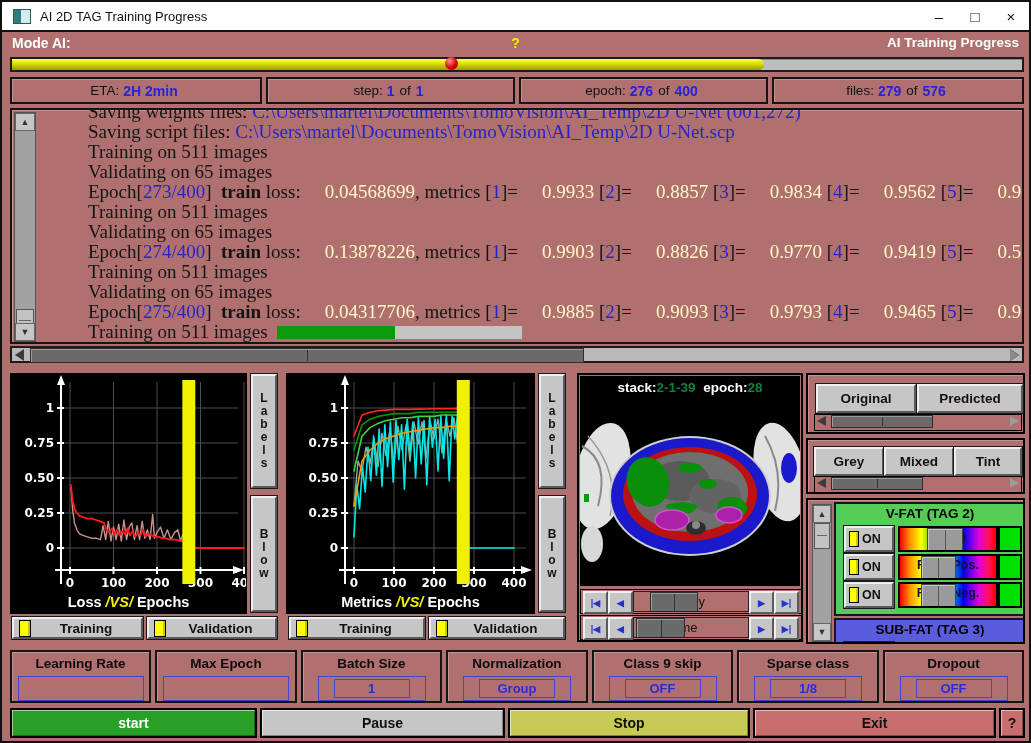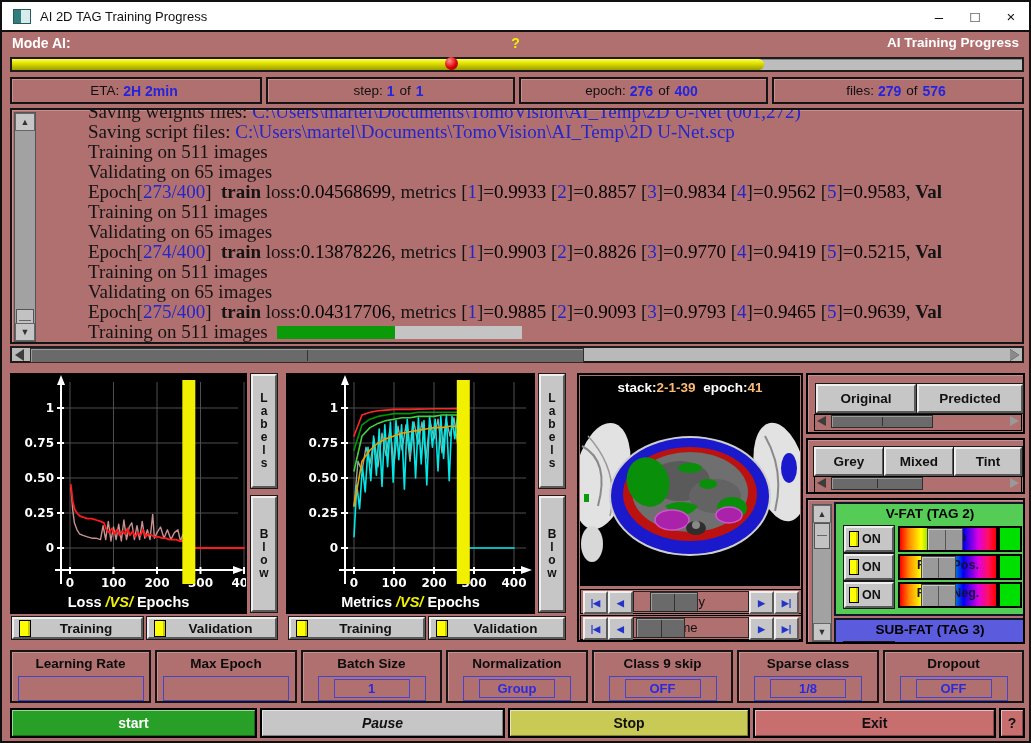--- a/index.html
+++ b/index.html
@@ -30,21 +30,21 @@
   
   .log-box{left:8px;top:106px;width:1014px;height:236px;border:2px solid #141414;overflow:hidden;box-shadow:inset 1px 1px 0 #c89090;}
   .vscroll{position:absolute;left:2px;top:2px;width:20px;height:228px;background:#a2a2a2;border:1px solid #555;}
   .sbtn{position:absolute;left:0;width:18px;height:16px;background:#c6c6c6;border:1px solid #666;
     display:flex;align-items:center;justify-content:center;font-size:9px;color:#333;}
   .vthumb{position:absolute;left:1px;width:16px;background:#c2c2c2;border:1px solid #555;}
   .vthumb::after{content:"";position:absolute;left:2px;right:2px;top:45%;border-top:1px solid #666;}
   .log-text{position:absolute;left:76px;top:-8px;width:950px;font-family:Liberation Serif, serif;
     font-size:19px;line-height:20px;white-space:pre;}
   .logline{height:20px;}
-  .lk{color:#141414;} .lb{color:#2525cc;} .ly{color:#000000;} .lbold{font-weight:bold;}
+  .lk{color:#141414;} .lb{color:#2525cc;} .ly{color:#fef9c3;margin-left:24px;} .lbold{font-weight:bold;}
   .ibar{display:inline-block;width:245px;height:13px;background:#c4c4c4;vertical-align:-1px;}
   .ifill{display:block;height:100%;background:#0a9a0a;}
   
   .hscroll{left:8px;top:344px;width:1014px;height:17px;background:#b9b9b9;border:2px solid #1c1c1c;}
   .harrow{position:absolute;top:1px;width:0;height:0;border-top:6px solid transparent;border-bottom:6px solid transparent;}
   .harrow.left{left:3px;border-right:9px solid #3c3c3c;}
   .harrow.right{right:3px;border-left:9px solid #8a8a8a;filter:drop-shadow(0 0 0 #000);}
   .hthumb{position:absolute;left:18px;top:0;width:552px;height:13px;background:#6a6a6a;border:1px solid #2e2e2e;
     box-shadow:inset 1px 1px 0 #9c9c9c;}
   .hthumb::after{content:"";position:absolute;left:50%;top:1px;bottom:1px;border-left:1px solid #333;}
@@ -59,21 +59,21 @@
     font-size:12px;font-weight:bold;color:#111;white-space:pre-line;line-height:13px;}
   .legend-btn{height:22px;background:#c6c6c6;border-top:2px solid #efefef;border-left:2px solid #efefef;
     border-right:2px solid #5a5a5a;border-bottom:2px solid #5a5a5a;box-shadow:0 0 0 1px #1a1a1a;
     display:flex;align-items:center;font-size:13.5px;font-weight:bold;color:#111;}
   .legend-btn .lbl{flex:1;text-align:center;}
   .led{width:10px;height:15px;background:#ffff00;border:1px solid #000;margin-left:5px;box-shadow:inset -2px 0 0 #c8c800;}
   
   .viewer-frame{left:575px;top:371px;width:226px;height:269px;border:2px solid #000;background:#b17070;}
   .img-box{position:absolute;left:1px;top:1px;width:220px;height:210px;background:#000;overflow:hidden;}
   .img-hdr{position:absolute;left:0;top:4px;width:100%;text-align:center;font-size:13.5px;font-weight:bold;color:#fff;z-index:2;}
-  .img-hdr .yv{color:#fdba74;}
+  .img-hdr .yv{color:#15803d;}
   .navrow{position:absolute;left:1px;width:220px;height:23px;background:#b17070;border:1px solid #000;}
   .navbtn{position:absolute;top:1px;width:21px;height:19px;background:#c6c6c6;
     border-top:2px solid #efefef;border-left:2px solid #efefef;border-right:2px solid #5a5a5a;border-bottom:2px solid #5a5a5a;
     display:flex;align-items:center;justify-content:center;font-size:9px;font-weight:bold;color:#2233cc;}
   .navtrack{position:absolute;left:52px;top:1px;width:114px;height:19px;background:#b17070;border:1px solid #222;overflow:hidden;}
   .navthumb{position:absolute;top:0;height:19px;background:#6a6a6a;border:1px solid #2e2e2e;box-shadow:inset 1px 1px 0 #9c9c9c;}
   .navthumb::after{content:"";position:absolute;left:50%;top:1px;bottom:1px;border-left:1px solid #333;}
   .navlabel{position:absolute;top:2px;font-size:13px;color:#111;}
   
   .rp-box{left:804px;width:219px;border:2px solid #000;box-shadow:inset 1px 1px 0 #c89090;}
@@ -102,21 +102,21 @@
   .param{top:648px;height:53px;border:2px solid #141414;box-shadow:inset 1px 1px 0 #c89090;}
   .param .plabel{text-align:center;font-size:13.5px;font-weight:bold;color:#0c0c0c;margin-top:4px;}
   .pinput{position:absolute;left:50%;transform:translateX(-50%);top:24px;height:23px;border:1px solid #4444cc;}
   .pinner{position:absolute;left:50%;transform:translateX(-50%);top:2px;width:74px;height:17px;border:1px solid #4444cc;
     text-align:center;font-size:13px;font-weight:bold;color:#2a2ae0;line-height:17px;}
   
   .action{top:706px;height:30px;border:2px solid #000;display:flex;align-items:center;justify-content:center;
     font-size:14px;font-weight:bold;color:#101010;
     box-shadow:inset 1px 1px 0 rgba(255,255,255,.55), inset -1px -1px 0 rgba(0,0,0,.35);}
   .a-start{background:#28a028;color:#fff;}
-  .a-pause{background:#c6c6c6;font-style:italic;}
+  .a-pause{background:#c6c6c6;}
   .a-stop{background:#c9c955;}
   .a-exit,.a-help{background:#c86e6e;}
   .bottom-strip{left:0;top:739px;width:100%;height:4px;background:#5e2323;}
 </style>
 </head>
 <body>
 
 <div class="window">
 
   <div class="abs titlebar">
@@ -302,21 +302,21 @@
   </div>
   <div class="abs legend-btn" style="left:427px;top:615px;width:136px;">
     <span class="led"></span>
     <span class="lbl">Validation</span>
   </div>
 
   <div class="abs viewer-frame">
     <div class="img-box">
       <div class="img-hdr">
         <span>stack:</span><span class="yv">2-1-39</span>&nbsp;
-        <span>epoch:</span><span class="yv">41</span>
+        <span>epoch:</span><span class="yv">28</span>
       </div>
       <svg width="220" height="210" viewBox="0 0 220 210">
         <rect x="0" y="0" width="220" height="210" fill="#000"></rect>
 
         <g>
           <ellipse cx="22" cy="100" rx="27" ry="54" fill="#e2e2e2" transform="rotate(12 22 100)"></ellipse>
           <path d="M2 70 Q 30 85 18 130" stroke="#8a8a8a" fill="none" stroke-width="2"></path>
           <path d="M8 60 Q 40 95 30 140" stroke="#9a9a9a" fill="none" stroke-width="1.5"></path>
           <ellipse cx="12" cy="168" rx="11" ry="18" fill="#d8d8d8"></ellipse>
           <rect x="4" y="118" width="5" height="8" fill="#0a9a0a"></rect>

